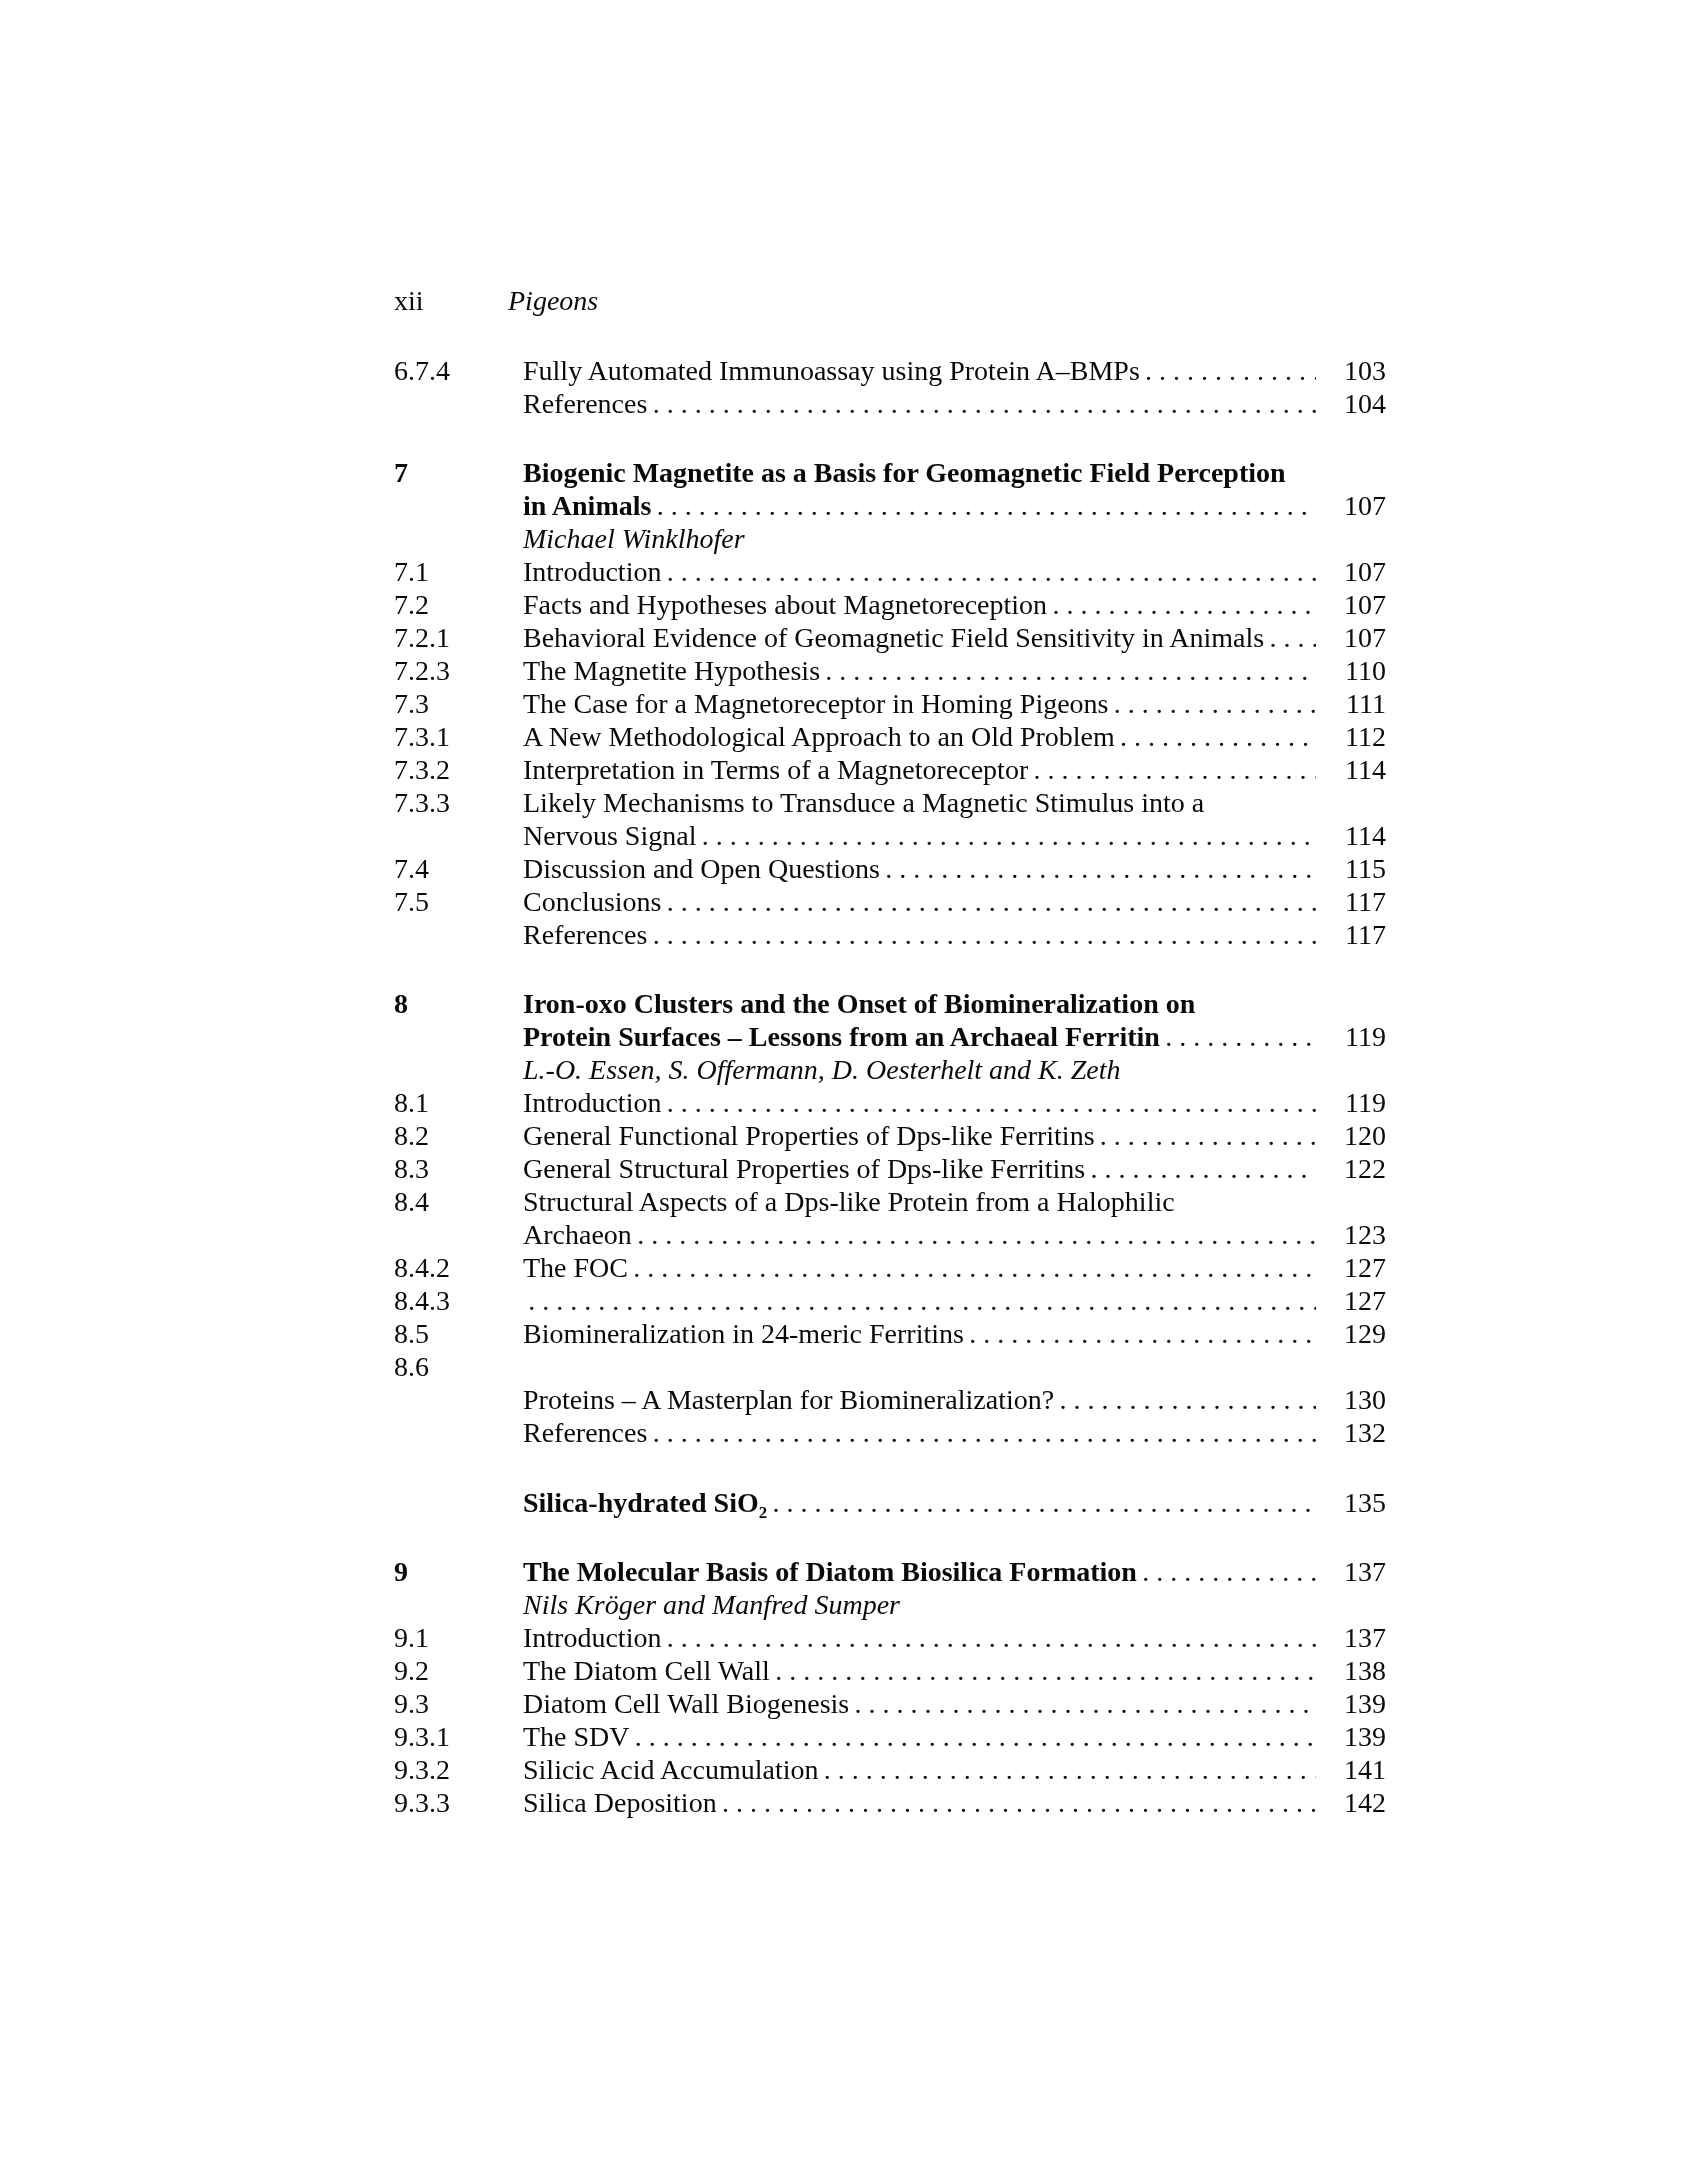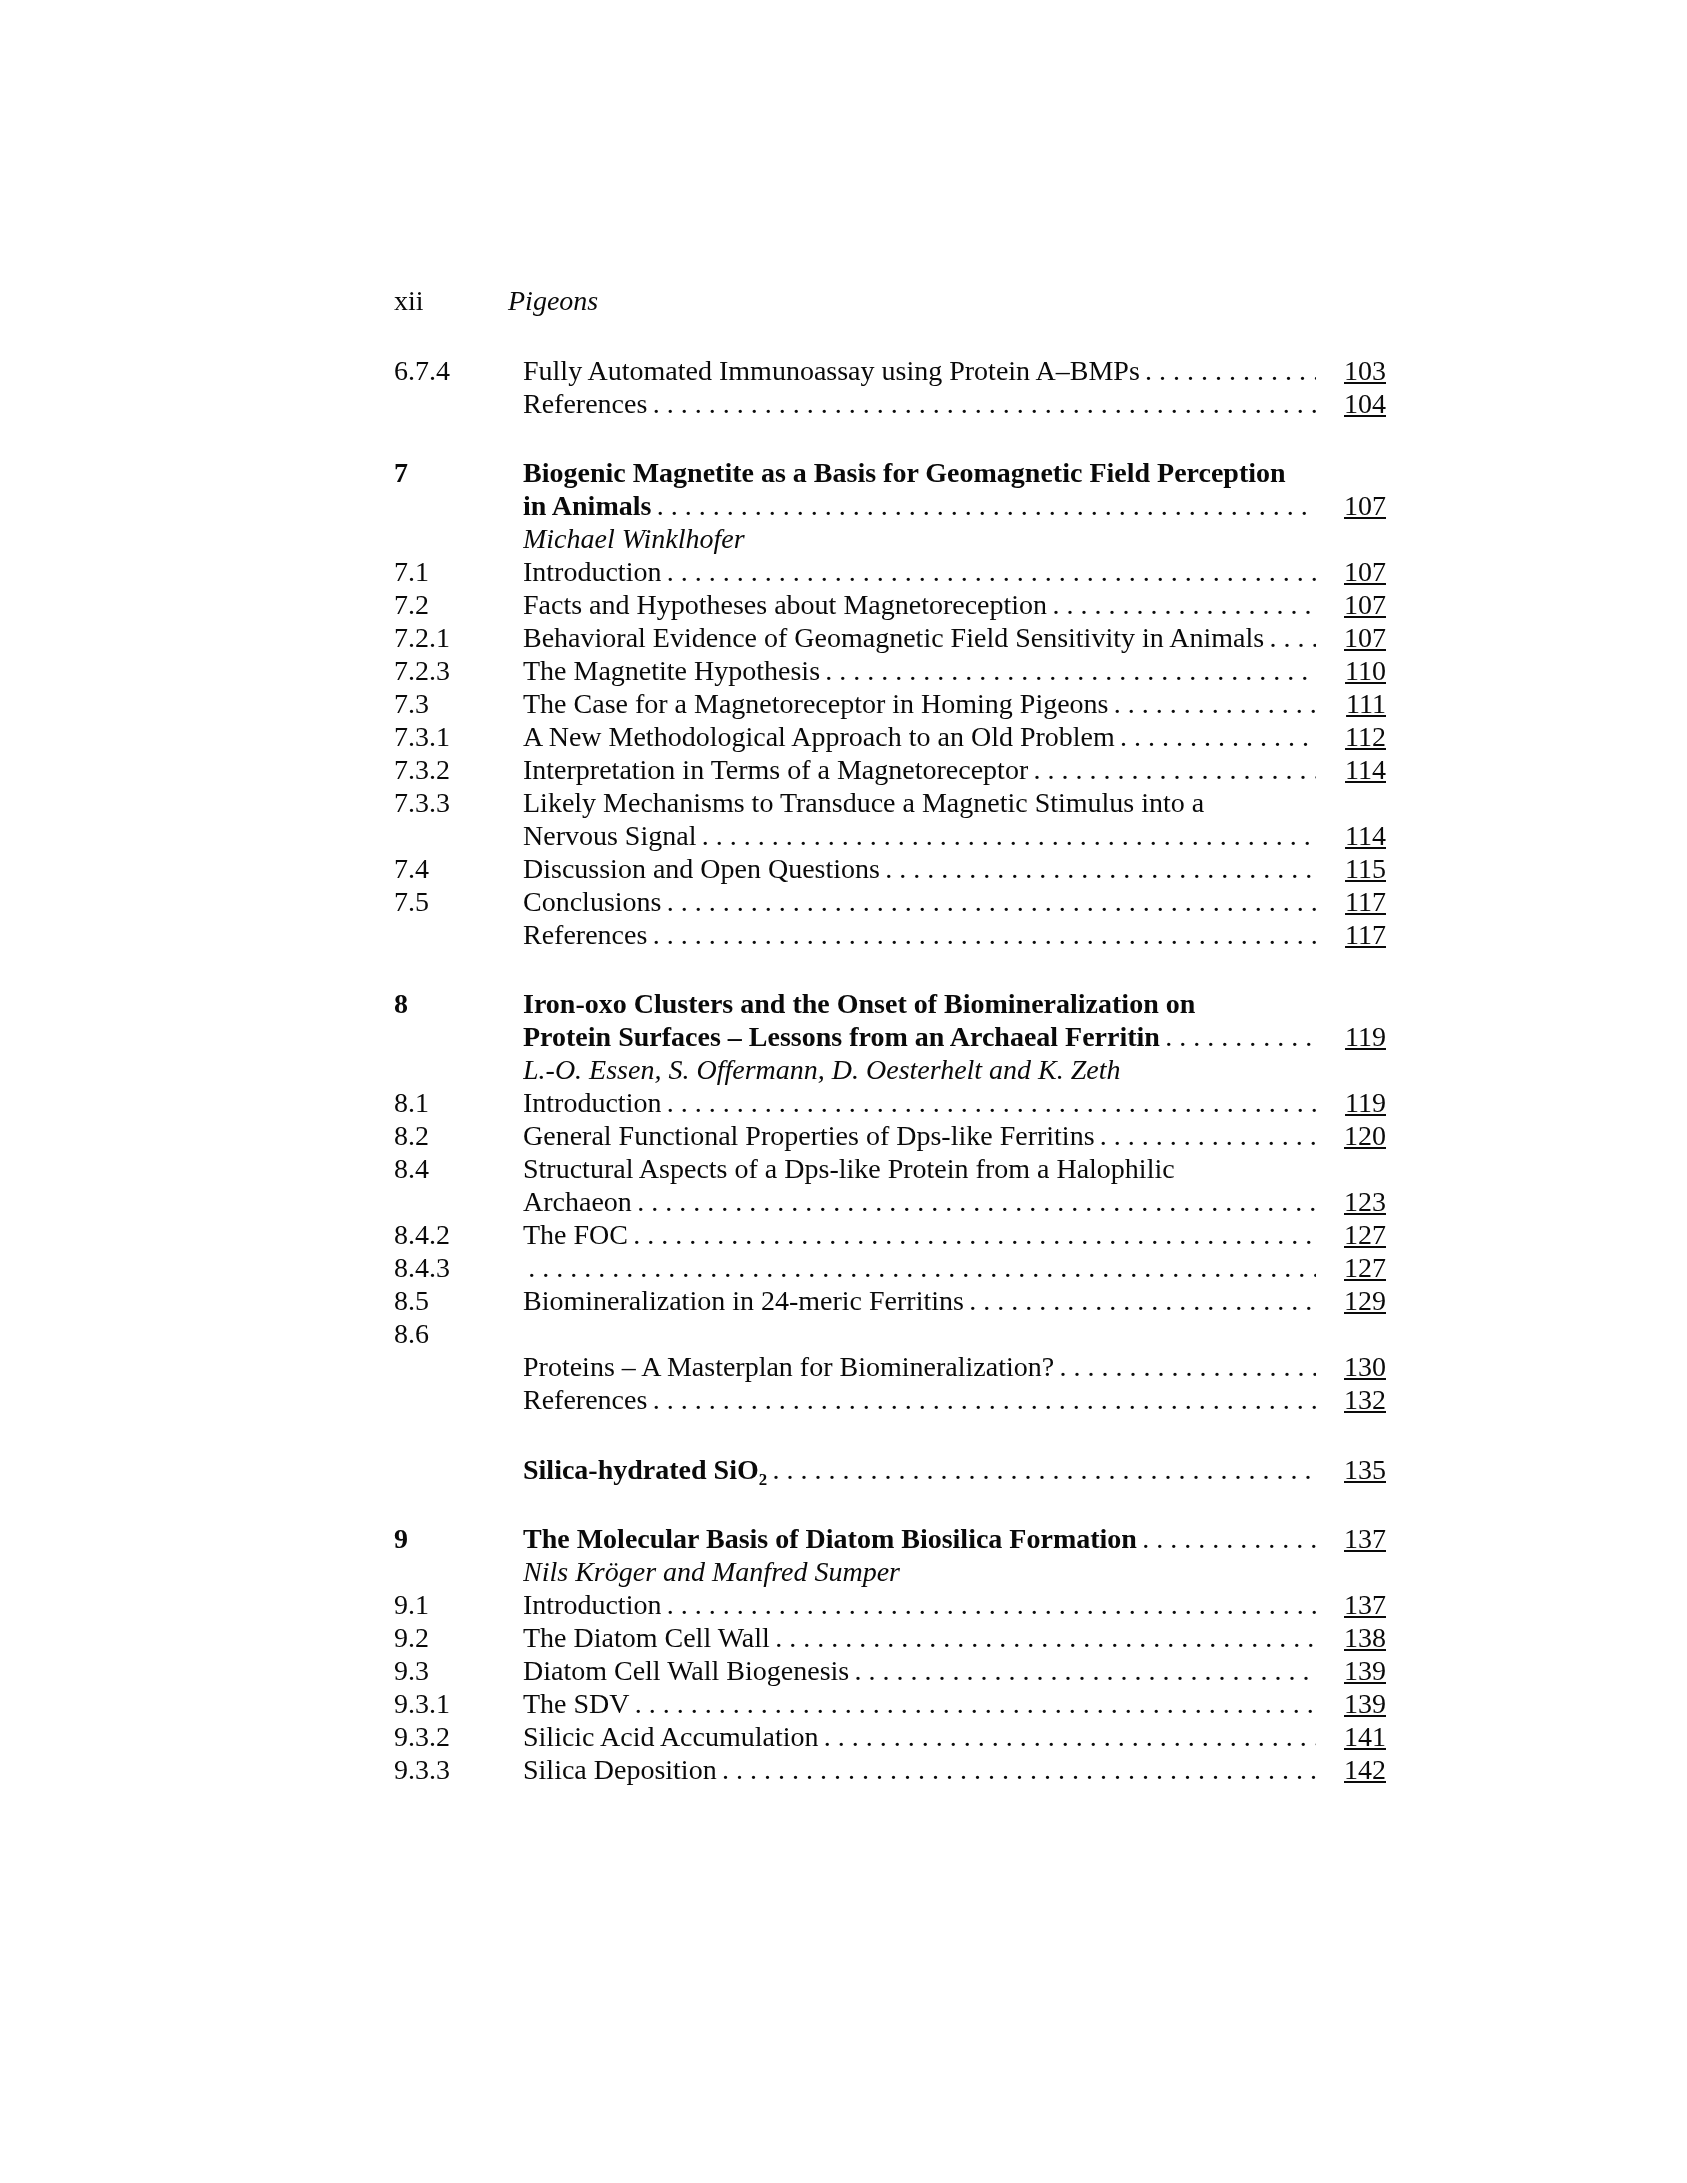--- a/index.html
+++ b/index.html
@@ -67,21 +67,20 @@
   .leader::after{
     content:". . . . . . . . . . . . . . . . . . . . . . . . . . . . . . . . . . . . . . . . . . . . . . . . . . . . . . . . . . . . . . . . . . . . . . . . . . . . . . . . . . . . . . . . . . . . . . . . . . . . . . . .";
   }
   .pagenum{
     flex:none;
     min-width:48px;
     margin-left:22.5px;
     text-align:right;
     font-weight:400;
     font-style:normal;
-    text-decoration:underline;
   }
   .b{font-weight:700;}
   .i{font-style:italic;}
 </style>
 </head>
 <body>
 
 <div class="sheet">
   <div class="content">
 
@@ -207,20 +206,26 @@
           <span class="leader"></span>
           <span class="pagenum">119</span>
         </div>
         <div class="toc-row ">
           <span class="num">8.2</span>
           <span class="title">General Functional Properties of Dps-like Ferritins</span>
           <span class="leader"></span>
           <span class="pagenum">120</span>
         </div>
         <div class="toc-row ">
+          <span class="num">8.3</span>
+          <span class="title">General Structural Properties of Dps-like Ferritins</span>
+          <span class="leader"></span>
+          <span class="pagenum">122</span>
+        </div>
+        <div class="toc-row ">
           <span class="num">8.4</span>
           <span class="title">Structural Aspects of a Dps-like Protein from a Halophilic</span>
         </div>
         <div class="toc-row ">
           <span class="num"></span>
           <span class="title">Archaeon</span>
           <span class="leader"></span>
           <span class="pagenum">123</span>
         </div>
         <div class="toc-row ">

